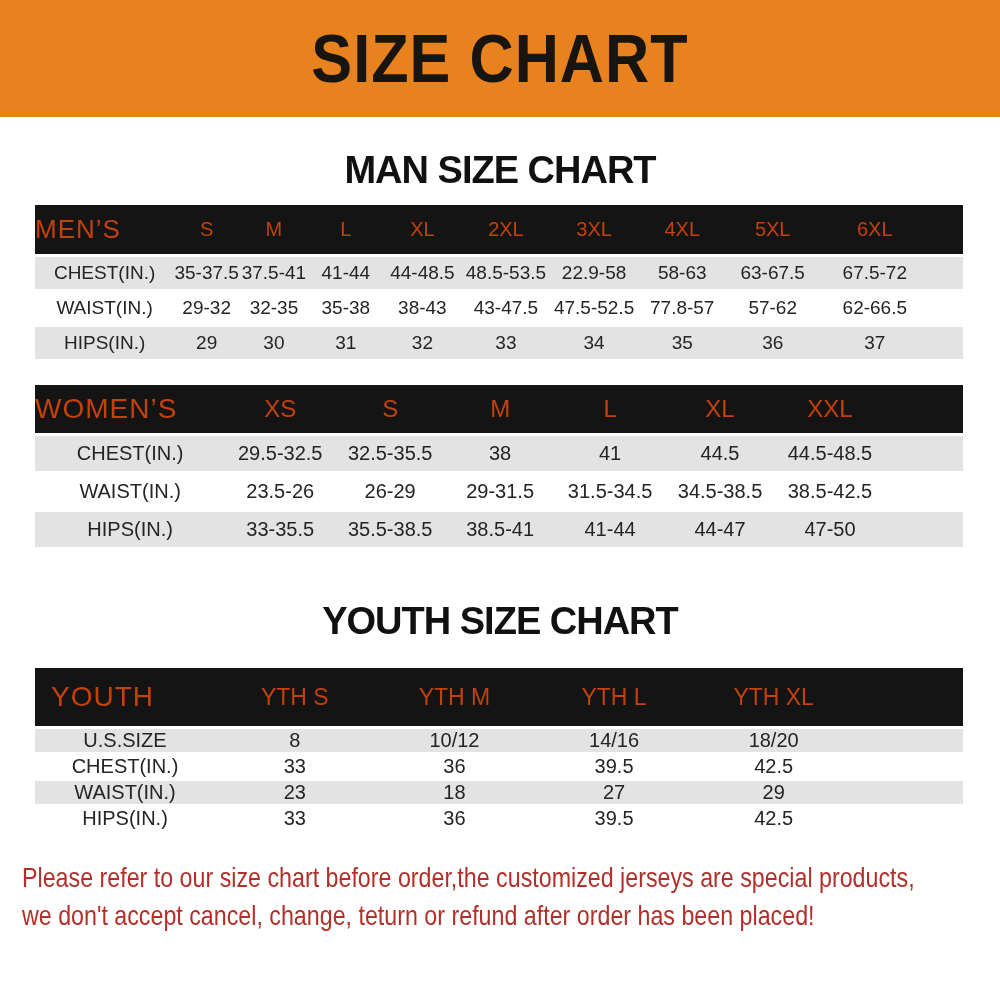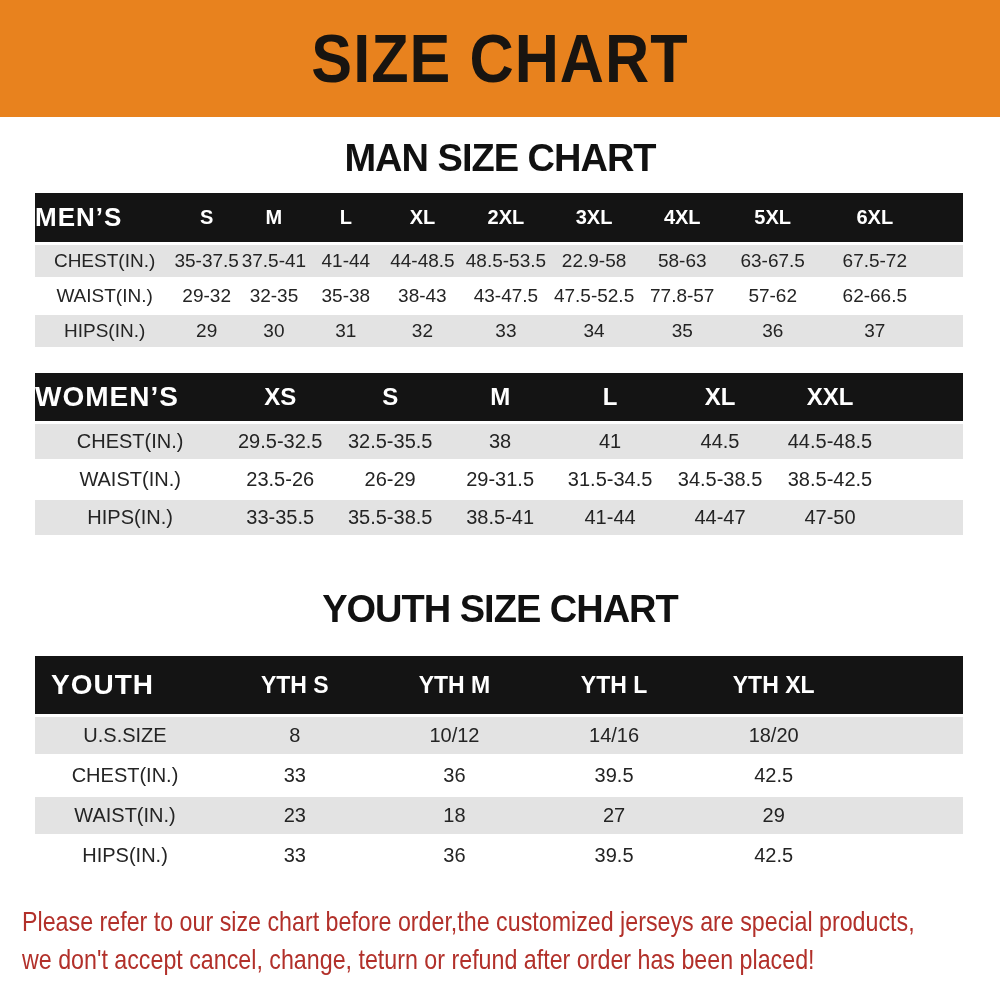--- a/index.html
+++ b/index.html
@@ -9,45 +9,45 @@
     --footer-red:#B2302A;
     --ink:#1c1c1c;
   }
   *{margin:0;padding:0;box-sizing:border-box;}
   html,body{width:1000px;height:1000px;overflow:hidden;background:#fff;
     font-family:"Liberation Sans","DejaVu Sans",sans-serif;color:var(--ink);}
   .banner{height:117px;background:var(--banner-bg);display:flex;align-items:center;justify-content:center;}
   .banner h1{font-size:60px;font-weight:bold;letter-spacing:1px;color:#181410;
     transform:scale(1.02,1.14);transform-origin:center;}
   .section-title{text-align:center;font-size:38px;font-weight:bold;letter-spacing:-1px;color:#111;}
-  #title-men{margin-top:20px;}
+  #title-men{margin-top:32px;}
   #title-women{margin-top:30px;}
   #title-youth{margin-top:50px;}
 
   table.size-table{table-layout:fixed;width:928px;margin-left:35px;
     border-collapse:separate;border-spacing:0 3px;}
   #table-men{margin-top:10px;}
   #table-women{margin-top:20px;}
   #table-youth{margin-top:22px;}
 
-  thead th{background:var(--bar-bg);color:#ffffff;font-weight:bold;text-align:center;}
+  thead th{background:var(--bar-bg);color:#c2410c;font-weight:normal;text-align:center;}
   thead th.lbl{text-align:left;padding-left:14px;letter-spacing:1px;}
   tbody td{text-align:center;color:#242424;background:#fff;}
   tbody tr:nth-child(odd) td{background:var(--row-stripe);}
   .rowlbl{font-weight:400;}
 
   .t-men   thead th{font-size:20px;padding:9px 0;}
   .t-men   thead th.lbl{font-size:26px;}
   .t-men   tbody td{font-size:19px;padding:5px 0;}
   .t-women thead th{font-size:24px;padding:8px 0;}
   .t-women thead th.lbl{font-size:28px;}
   .t-women tbody td{font-size:20px;padding:6px 0;}
   .t-youth thead th{font-size:23px;padding:13px 16px;}
   .t-youth thead th.lbl{font-size:28px;}
-  .t-youth tbody td{font-size:20px;padding:7px 0;}
+  .t-youth tbody td{font-size:20px;padding:0 0;}
 
   
   .t-men col:nth-child(1){width:15%}   .t-men col:nth-child(2){width:7%}
   .t-men col:nth-child(3){width:7.5%}  .t-men col:nth-child(4){width:8%}
   .t-men col:nth-child(5){width:8.5%}  .t-men col:nth-child(6){width:9.5%}
   .t-men col:nth-child(7){width:9.5%}  .t-men col:nth-child(8){width:9.5%}
   .t-men col:nth-child(9){width:10%}   .t-men col:nth-child(10){width:12%}
   .t-men col:nth-child(11){width:3.5%}
 
   .t-women col:nth-child(1){width:20.5%}

